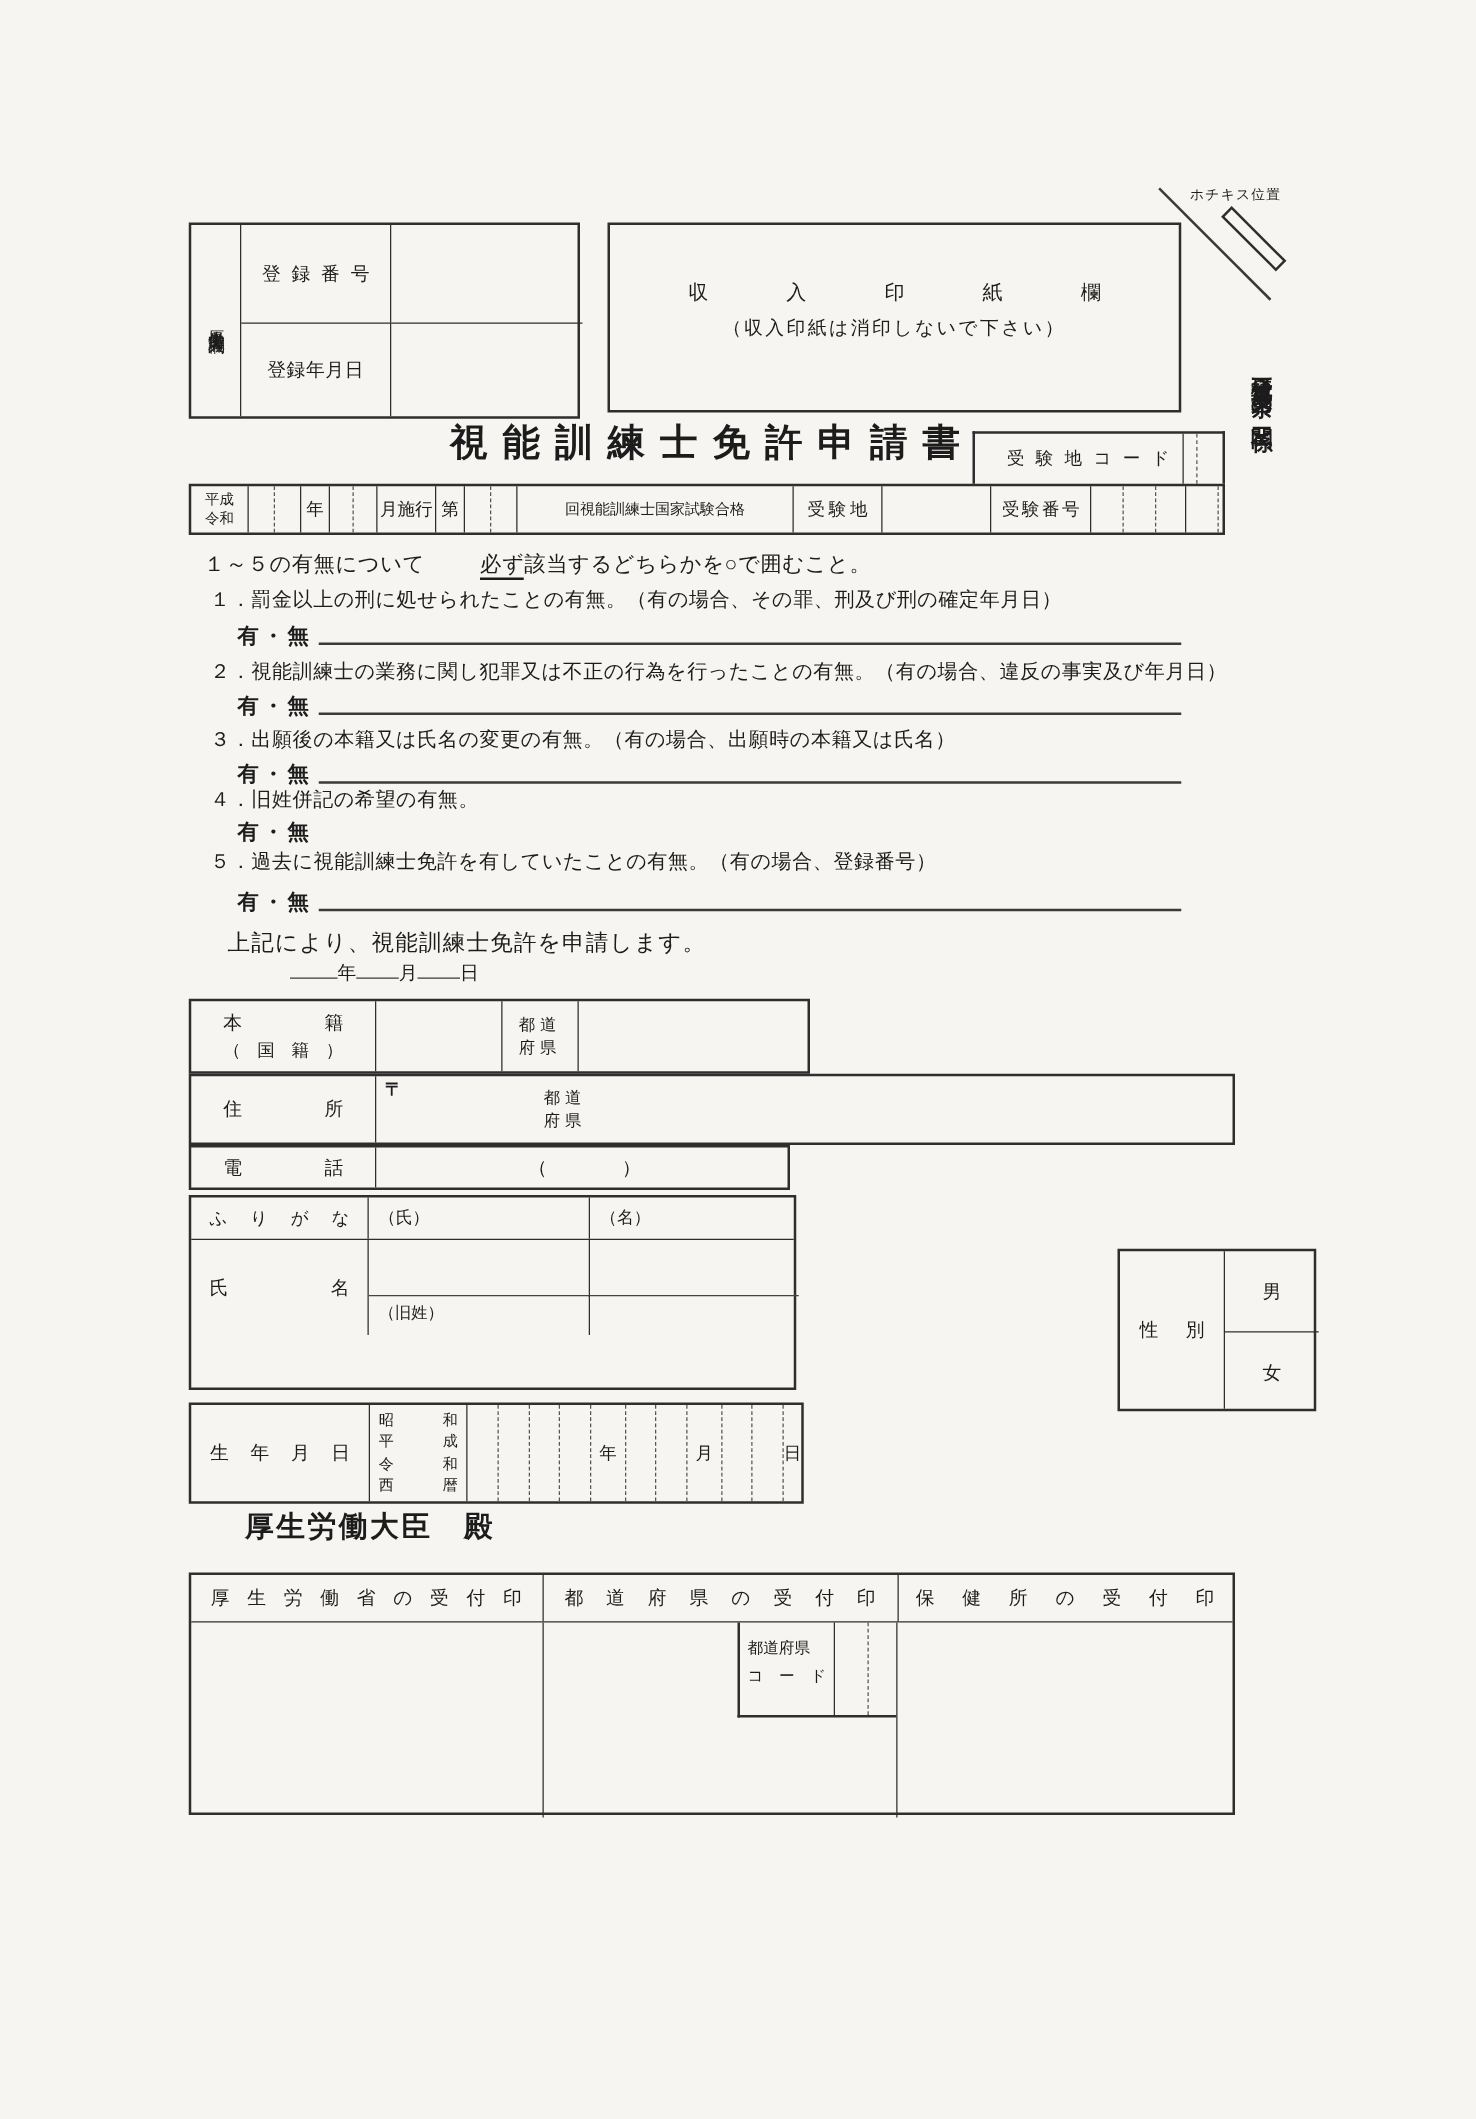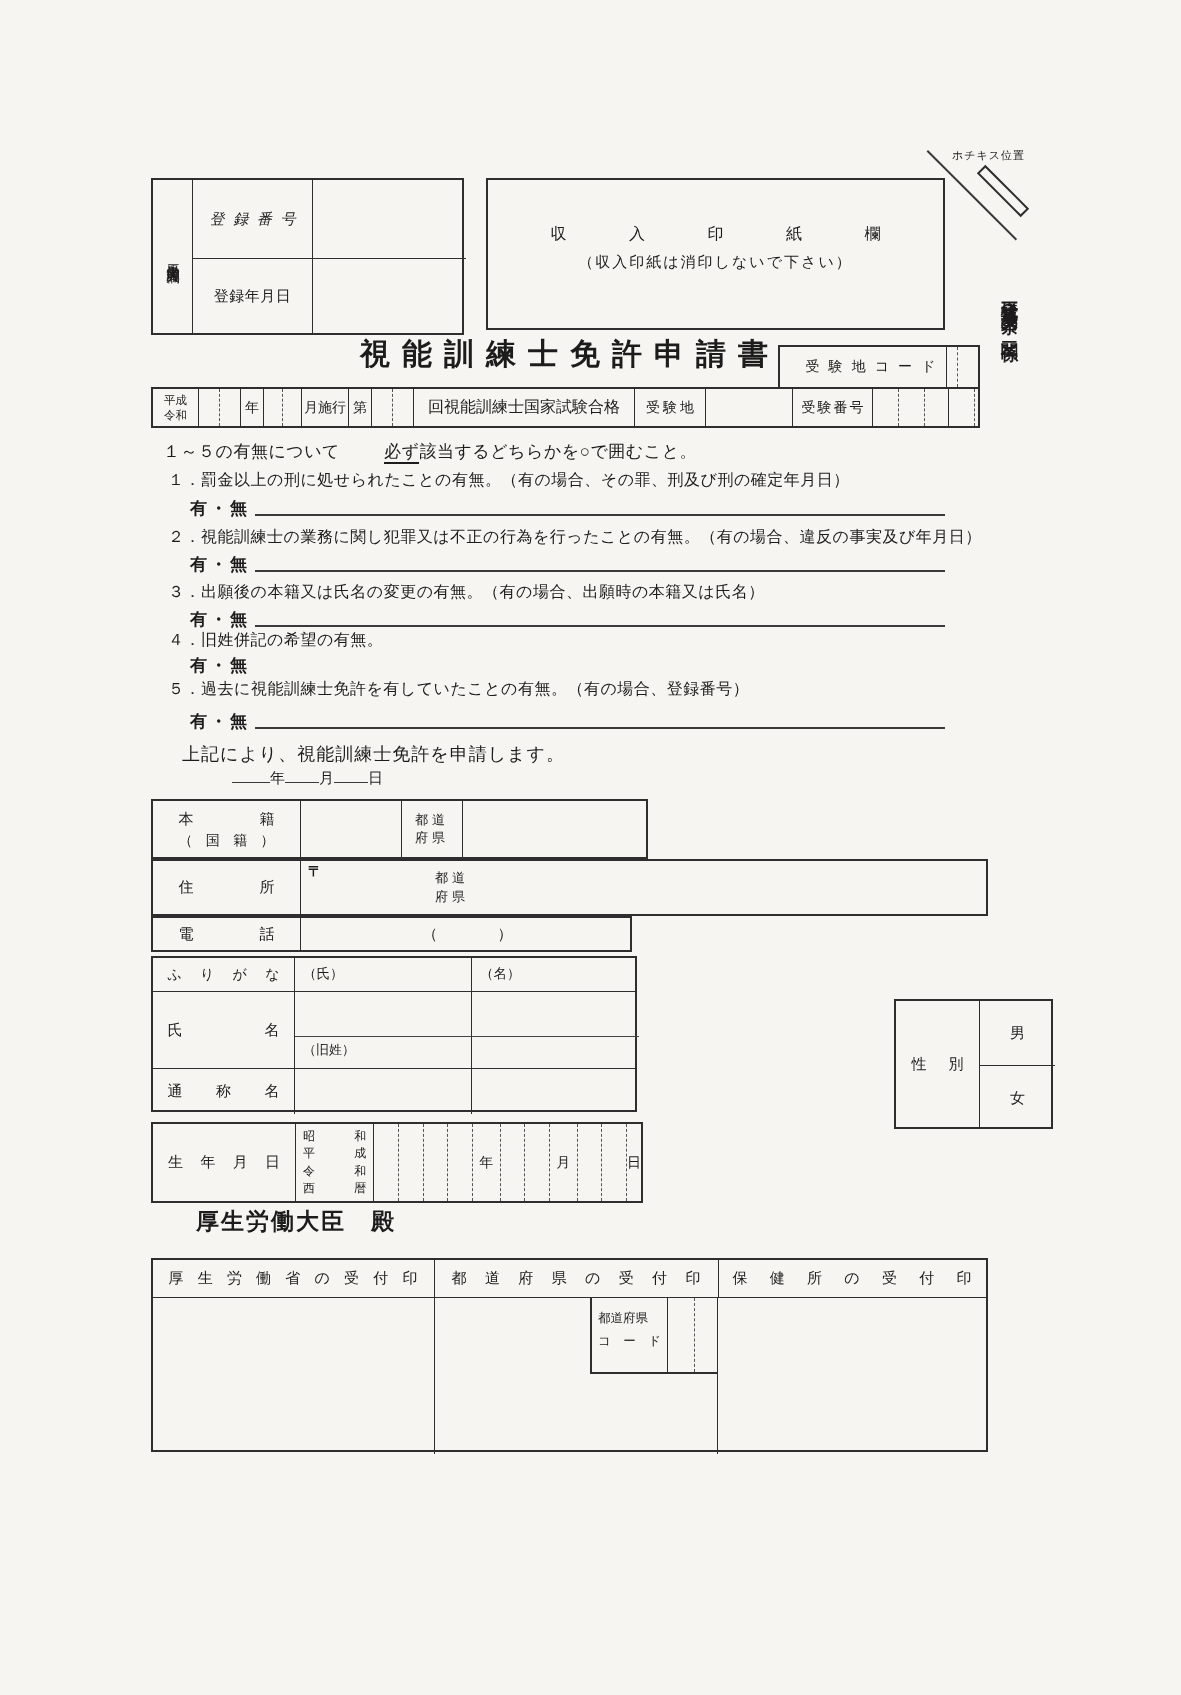--- a/index.html
+++ b/index.html
@@ -29,21 +29,21 @@
 
   <div class="abs" style="left:928px;top:150px;width:126px;height:2px;background:#3a3a3a;transform:rotate(45deg);transform-origin:left top;"></div>
   <div class="abs" style="left:952px;top:148px;font-size:11px;letter-spacing:1px;">ホチキス位置</div>
   <div class="abs" style="left:972px;top:185px;width:62px;height:12px;border:2.5px solid #2e2e2e;background:#f6f5f1;transform:rotate(45deg);"></div>
 
   <div class="abs vtext" style="left:998px;top:288px;height:260px;font-size:17px;font-weight:600;letter-spacing:2px;">様式第一号（第一条の三関係）</div>
 
   <div class="abs box" style="left:151px;top:178px;width:313px;height:157px;">
     <div class="abs vtext flexc" style="left:0;top:0;width:40px;height:100%;border-right:1.6px solid #2e2e2e;font-size:13px;letter-spacing:1px;text-align:center;">厚生労働省記入欄</div>
     <div class="abs flexc" style="left:40px;top:0;width:120px;height:78px;border-right:1.6px solid #2e2e2e;">
-      <span class="jfy" style="display:block;width:86px;font-size:15px;font-style:italic;">登録番号</span>
+      <span class="jfy" style="display:block;width:86px;font-size:15px;">登録番号</span>
     </div>
     <div class="abs" style="left:160px;top:0;width:153px;height:78px;"></div>
     <div class="abs flexc" style="left:40px;top:78px;width:120px;height:75px;border-top:1.6px solid #2e2e2e;border-right:1.6px solid #2e2e2e;">
       <span style="font-size:15px;letter-spacing:.5px;">登録年月日</span>
     </div>
     <div class="abs" style="left:160px;top:78px;width:153px;height:75px;border-top:1.6px solid #2e2e2e;"></div>
   </div>
 
   <div class="abs box" style="left:486px;top:178px;width:459px;height:152px;">
     <div class="abs" style="left:0;top:44px;width:100%;text-align:center;">
@@ -75,21 +75,21 @@
     <div class="bl" style="width:18px;"></div>
     <div class="bl-d" style="width:18px;"></div>
     <div class="bl flexc" style="width:46px;font-size:14px;">
         <span>月施行</span>
       </div>
     <div class="bl flexc" style="width:22px;font-size:14px;">
         <span>第</span>
       </div>
     <div class="bl" style="width:20px;"></div>
     <div class="bl-d" style="width:20px;"></div>
-    <div class="bl flexc" style="width:220px;font-size:16px;">
+    <div class="bl flexc" style="width:220px;font-size:12px;">
         <span>回視能訓練士国家試験合格</span>
       </div>
     <div class="bl flexc" style="width:70px;">
         <span class="jfy" style="display:block;width:48px;font-size:14px;">受験地</span>
       </div>
     <div class="bl" style="width:86px;"></div>
     <div class="bl flexc" style="width:79px;">
         <span class="jfy" style="display:block;width:62px;font-size:14px;">受験番号</span>
       </div>
     <div class="bl" style="width:25px;"></div>
@@ -192,27 +192,20 @@
     </div>
 
     <div class="abs" style="left:142px;top:34px;width:177px;height:44px;border-right:1.6px solid #2e2e2e;"></div>
     <div class="abs" style="left:319px;top:34px;width:167px;height:44px;"></div>
 
     <div class="abs" style="left:142px;top:78px;width:177px;height:32px;border-top:1px solid #444;border-right:1.6px solid #2e2e2e;">
       <span style="font-size:13px;margin-left:8px;line-height:26px;">（旧姓）</span>
     </div>
     <div class="abs" style="left:319px;top:78px;width:167px;height:32px;border-top:1px solid #444;"></div>
 
-    <div class="abs bt" style="left:0;top:110px;width:100%;height:46px;">
-      <div class="abs flexc" style="left:0;top:0;width:142px;height:100%;border-right:1.6px solid #2e2e2e;">
-        <span class="jfy" style="display:block;width:112px;font-size:15px;">通称名</span>
-      </div>
-      <div class="abs" style="left:142px;top:0;width:177px;height:100%;border-right:1.6px solid #2e2e2e;"></div>
-      <div class="abs" style="left:319px;top:0;width:167px;height:100%;"></div>
-    </div>
   </div>
 
   <div class="abs box" style="left:894px;top:999px;width:159px;height:130px;">
     <div class="abs flexc" style="left:0;top:0;width:84px;height:100%;border-right:1.6px solid #2e2e2e;justify-content:center;">
       <span class="jfy" style="display:block;width:52px;font-size:15px;">性別</span>
     </div>
     <div class="abs flexc" style="left:84px;top:0;width:75px;height:65px;border-bottom:1.6px solid #2e2e2e;">
       <span style="font-size:15px;">男</span>
     </div>
     <div class="abs flexc" style="left:84px;top:65px;width:75px;height:65px;">

